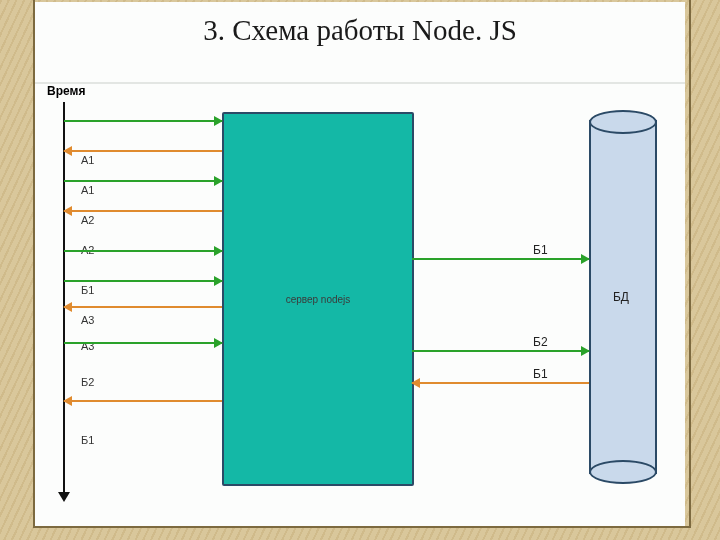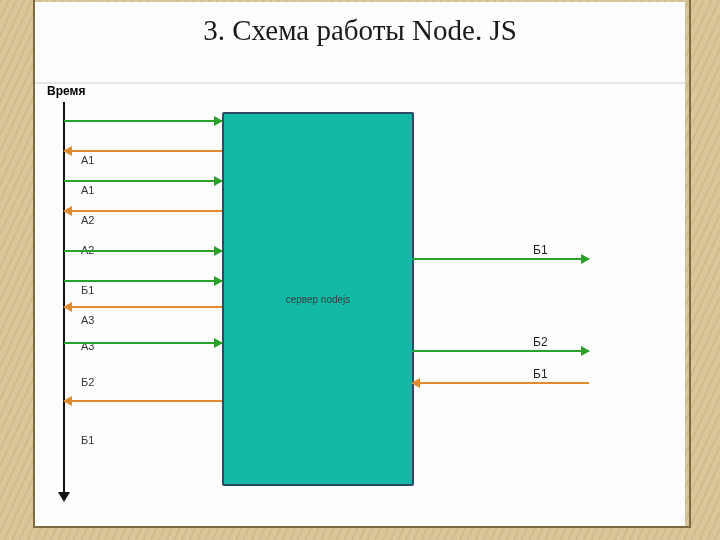--- a/index.html
+++ b/index.html
@@ -49,20 +49,26 @@
   <div class="outer-frame"></div>
   <div class="card">
     <div class="title">3. Схема работы Node. JS</div>
   </div>
   <div class="diagram">
     <div class="lbl" style="left:12px;top:0;">Время</div>
     <div class="timeline"></div>
     <div class="server">
       <span>сервер nodejs</span>
     </div>
+    <div class="db">
+      <div class="body"></div>
+      <div class="bot"></div>
+      <div class="top"></div>
+      <div class="txt">БД</div>
+    </div>
     <div id="arrows">
         <div class="arr green" style="left: 29px; top: 36px; width: 158px;"></div>
         <div class="seglbl" style="left: 46px; top: 22px;">А1</div>
         <div class="arr orange left" style="left: 29px; top: 66px; width: 158px;"></div>
         <div class="seglbl" style="left: 46px; top: 52px;">А1</div>
         <div class="arr green" style="left: 29px; top: 96px; width: 158px;"></div>
         <div class="seglbl" style="left: 46px; top: 82px;">А2</div>
         <div class="arr orange left" style="left: 29px; top: 126px; width: 158px;"></div>
         <div class="seglbl" style="left: 46px; top: 112px;">А2</div>
         <div class="arr green" style="left: 29px; top: 166px; width: 158px;"></div>

